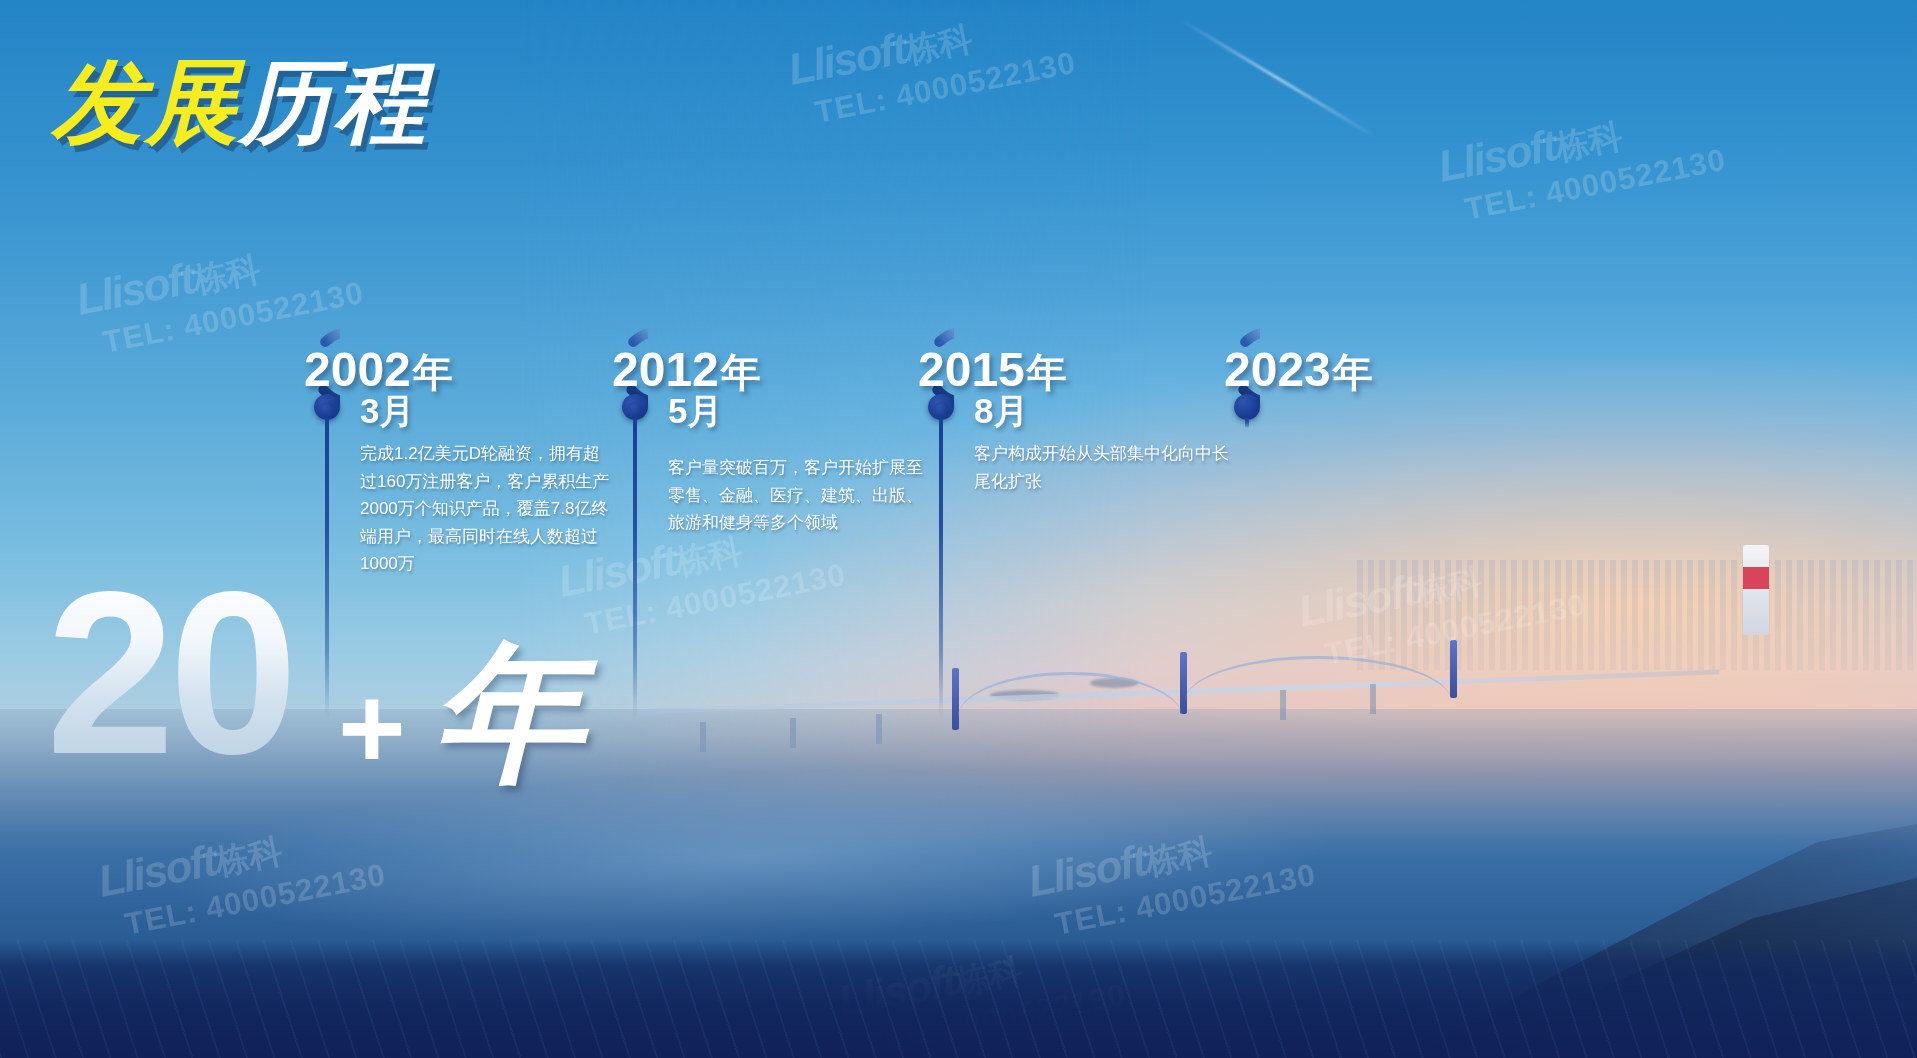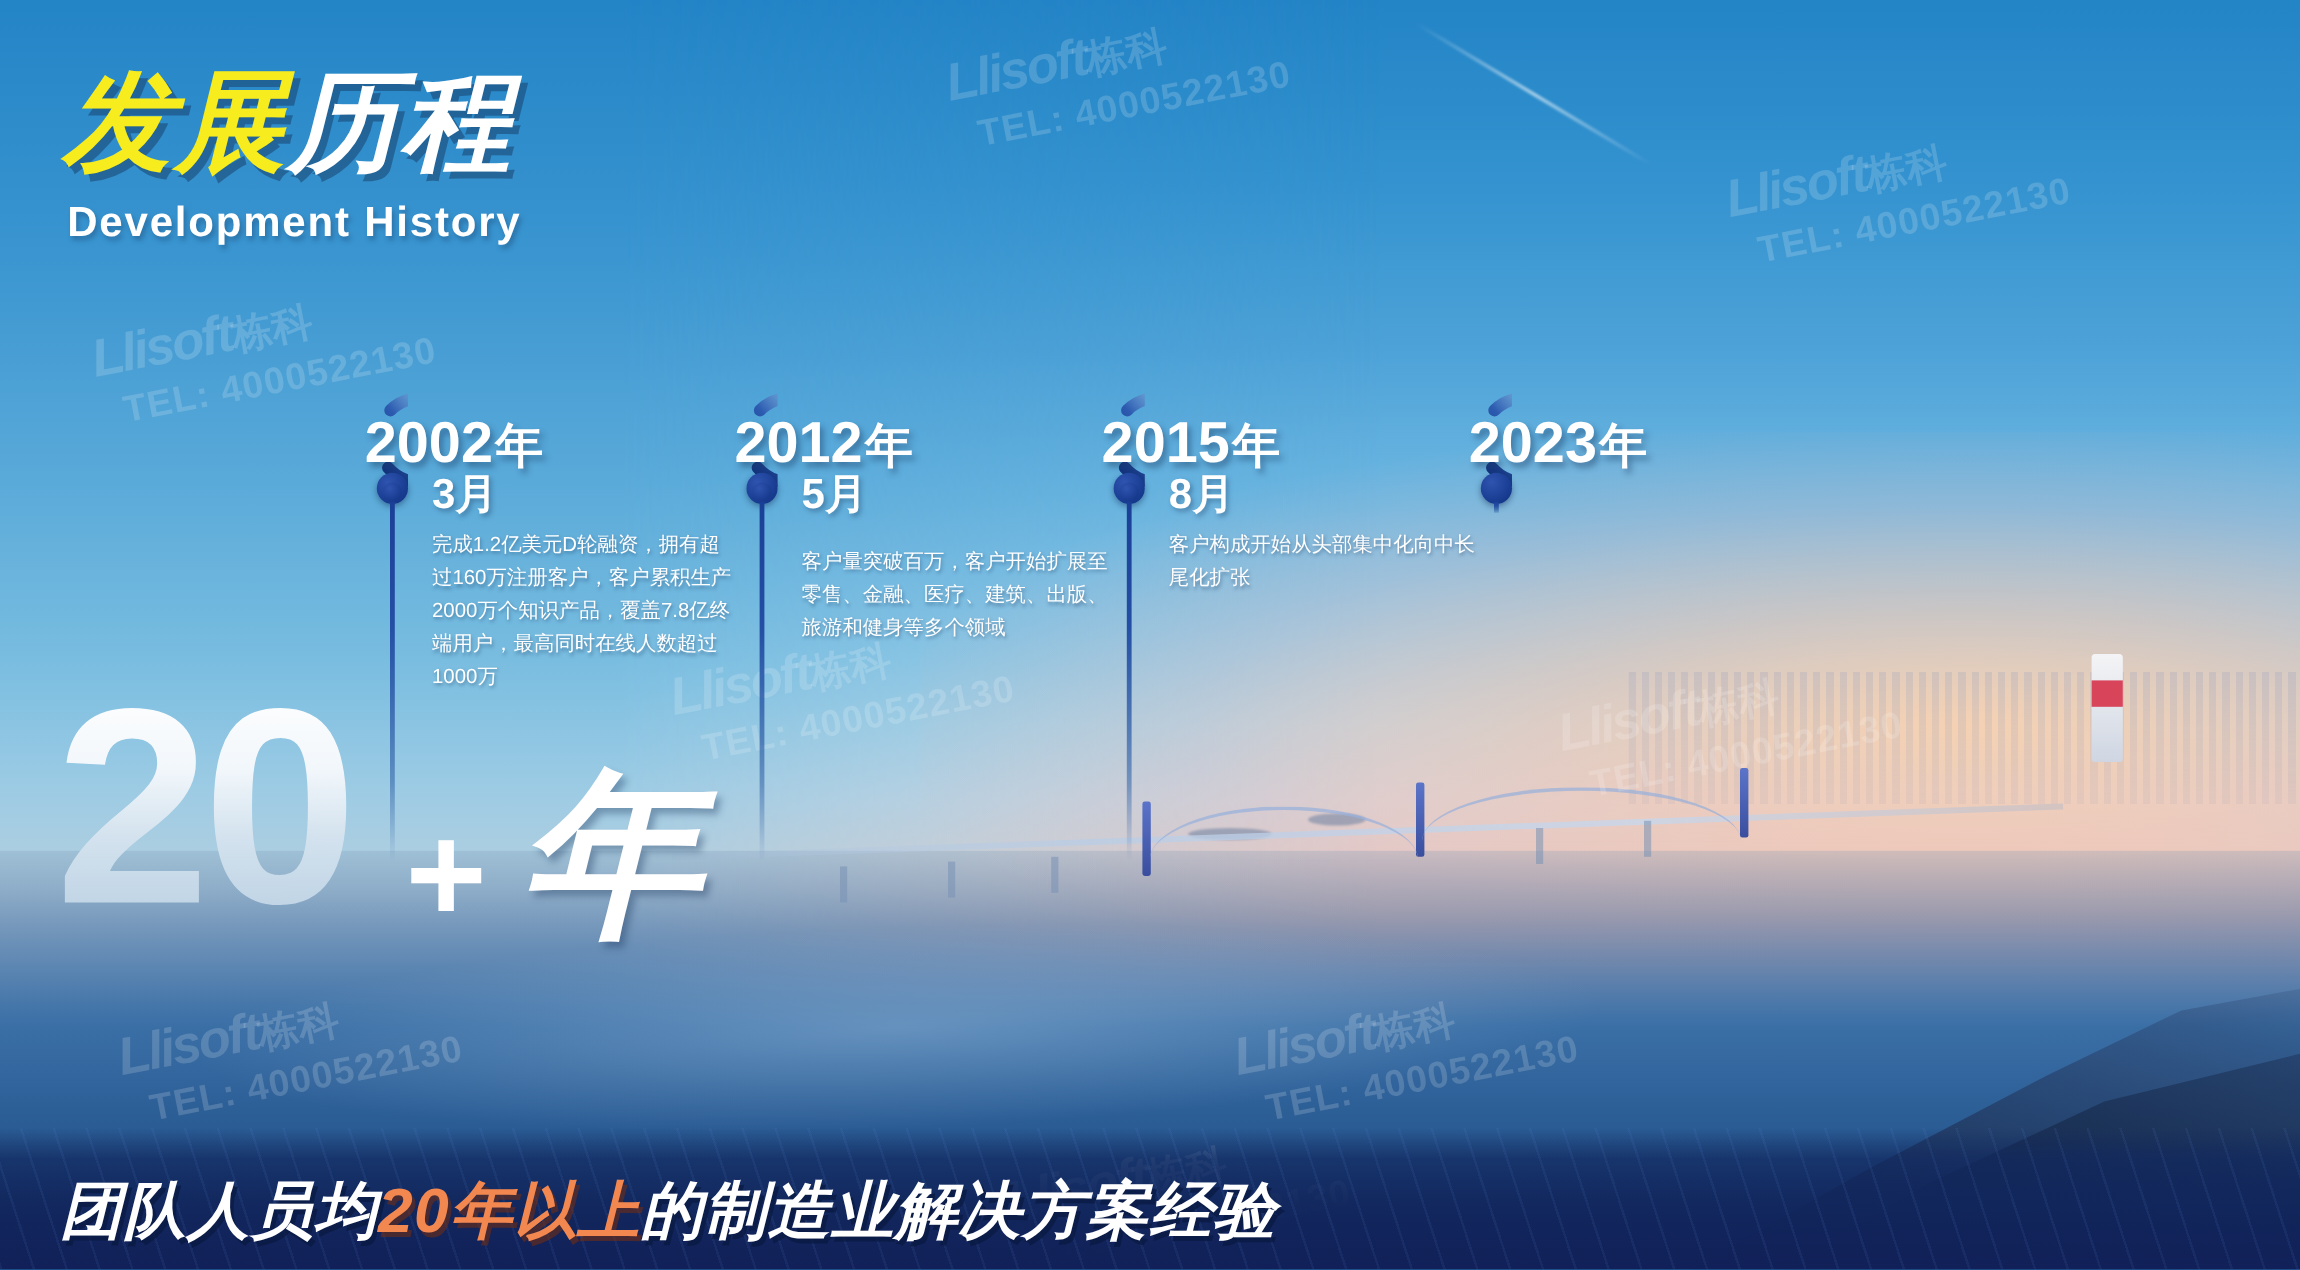--- a/index.html
+++ b/index.html
@@ -241,21 +241,20 @@
   </div>
   <div class="wm" style="left:840px;top:950px;">
     <span class="brand">Llisoft</span><span class="cn">栋科</span>
     <span class="tel">TEL: 4000522130</span>
   </div>
 
   <div class="header">
     <div class="title-cn">
       <span class="y">发展</span><span class="w">历程</span>
     </div>
-    <div class="title-en">Development History</div>
   </div>
 
   <div class="timeline">
 
     <div class="node" style="left:248px;">
       <svg class="ring" viewBox="0 0 100 100">
         <defs>
           <linearGradient id="g1" x1="0" y1="1" x2="1" y2="0">
             <stop offset="0%" stop-color="#12317A" stop-opacity="1"></stop>
             <stop offset="45%" stop-color="#2A57AE" stop-opacity=".95"></stop>
@@ -344,17 +343,14 @@
 
   <div class="big20wrap">
     <span class="big20">20</span>
     <span class="plus">+</span>
     <span class="nian">年</span>
   </div>
 
   <div class="bottombar">
     <div class="streaks"></div>
   </div>
-  <div class="tagline">
-    <span class="w">团队人员均</span><span class="o">20年以上</span><span class="w">的制造业解决方案经验</span>
-  </div>
 
 </div>
 
 </body></html>

